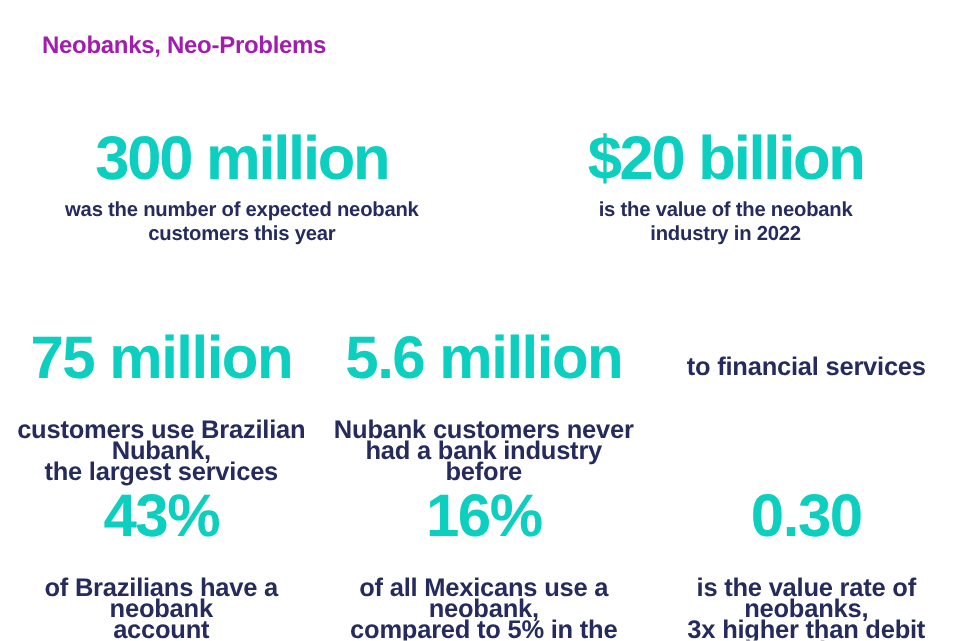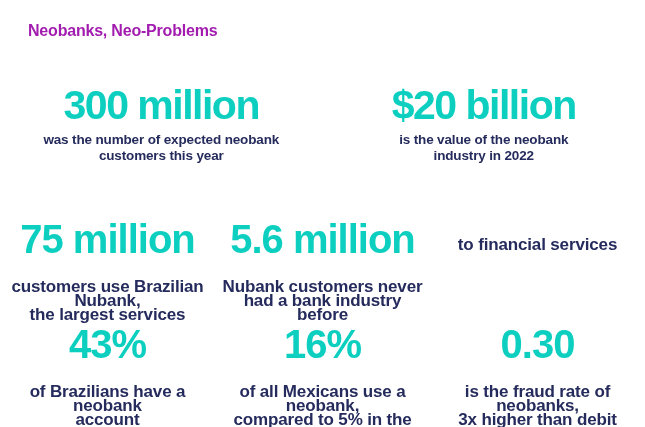--- a/index.html
+++ b/index.html
@@ -166,20 +166,20 @@
       <span class="stat-value">16%</span>
       <span class="stat-desc">
         <span class="line">of all Mexicans use a neobank,</span>
         <span class="line">compared to 5% in the US</span>
       </span>
     </div>
 
     <div class="stat">
       <span class="stat-value">0.30</span>
       <span class="stat-desc">
-        <span class="line">is the fraud rate of neobanks,</span>
+        <span class="line">is the value rate of neobanks,</span>
         <span class="line">3x higher than debit cards</span>
       </span>
     </div>
 
   </div>
 
 </div>
 
 </body></html>

